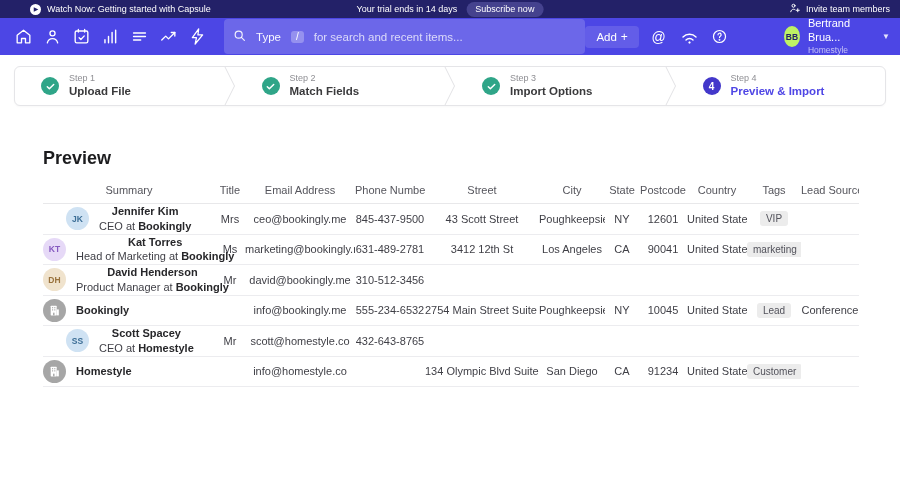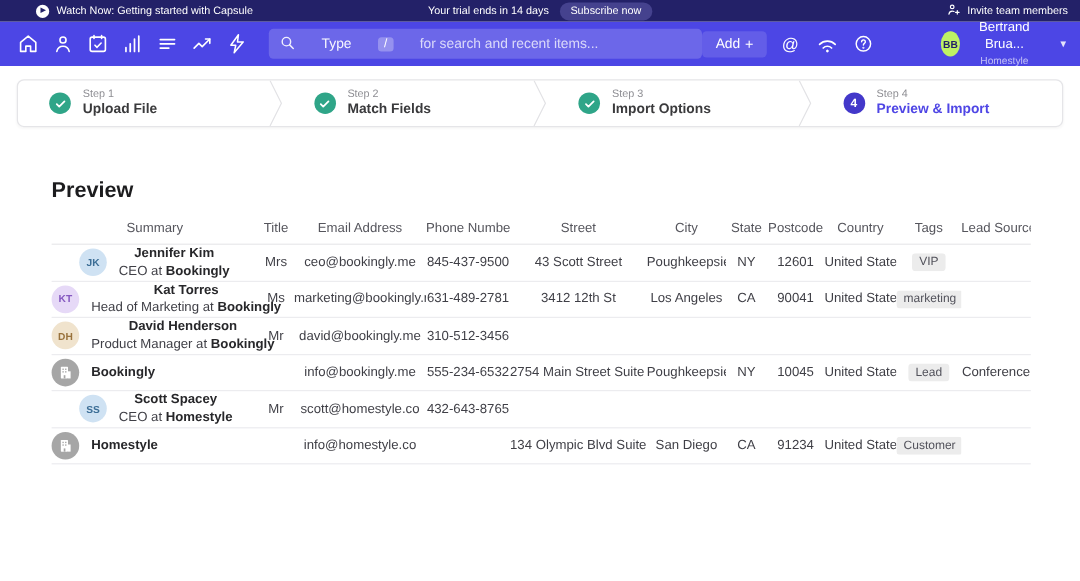--- a/index.html
+++ b/index.html
@@ -35,23 +35,23 @@
     padding: 0 10px;
   }
   .nav-icons { display: flex; align-items: center; gap: 3px; }
   .nav-icon {
     width: 26px; height: 26px; display: flex; align-items: center; justify-content: center;
     border-radius: 4px; cursor: pointer;
   }
   .nav-icon svg { display: block; }
 
   .searchbar {
-    margin-left: 14px; width: 430px; height: 25px;
+    margin-left: 14px; width: 430px; height: 35px;
     background: rgba(255,255,255,0.18); border-radius: 4px;
-    display: flex; align-items: center; gap: 22px; padding: 0 9px;
+    display: flex; align-items: center; gap: 10px; padding: 0 9px;
     font-size: 11.5px; color: rgba(255,255,255,0.95); cursor: text;
   }
   .slash-key {
     background: rgba(255,255,255,0.28); border-radius: 3px;
     padding: 0.5px 5px; font-size: 10px; color: #fff;
   }
   .search-placeholder { color: rgba(255,255,255,0.75); }
 
   .nav-right { margin-left: auto; display: flex; align-items: center; }
   .add-btn {
@@ -66,21 +66,21 @@
     color: #fff; cursor: pointer; margin-left: 9px;
   }
   .at-glyph { font-size: 14px; color: #fff; }
   .rss-rotate { transform: rotate(-45deg); }
   .user-chip { display: flex; align-items: center; gap: 8px; margin-left: 12px; cursor: pointer; }
   .avatar-bb {
     width: 21px; height: 21px; border-radius: 50%; background: #bef264;
     color: #232168; font-size: 8.5px; font-weight: bold;
     display: flex; align-items: center; justify-content: center; margin-left: 42px;
   }
-  .user-meta { line-height: 1.25; text-align: center; }
+  .user-meta { line-height: 1.25; }
   .user-name { font-size: 11px; color: #fff; }
   .user-org { font-size: 8.5px; color: rgba(255,255,255,0.65); }
   .caret { color: rgba(255,255,255,0.85); font-size: 8px; margin-left: 8px; }
 
   
   .stepper {
     margin: 11px 14px 0 14px; height: 40px;
     border: 1px solid #e5e5e8; border-radius: 6px; background: #fff;
     box-shadow: 0 1px 2px rgba(0,0,0,0.03);
     display: flex; align-items: stretch; overflow: hidden;

